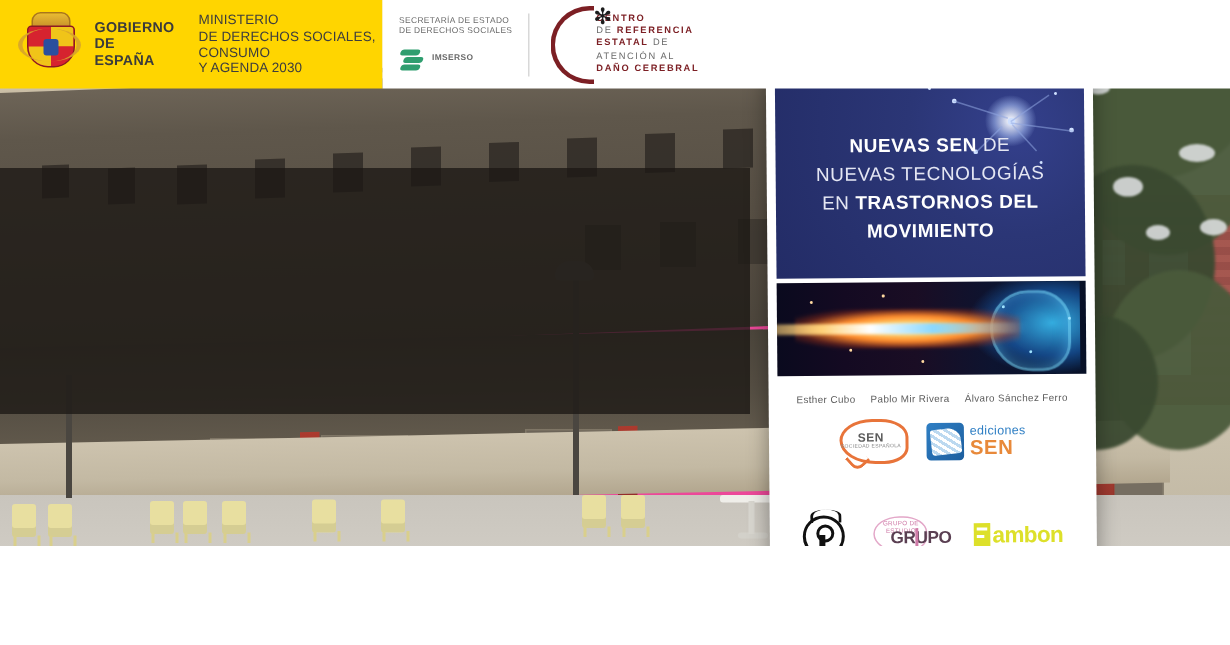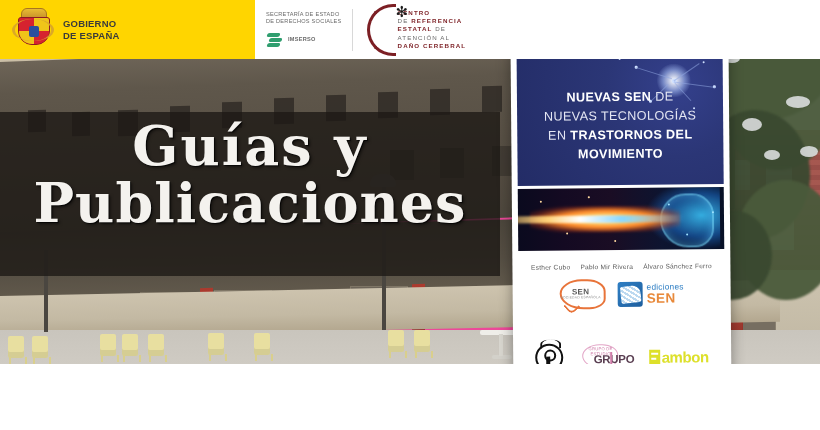--- a/index.html
+++ b/index.html
@@ -177,21 +177,21 @@
   .l-circ i{position:absolute;left:3px;top:-6px;width:17px;height:9px;
      border-left:2px solid #111;border-right:2px solid #111;border-radius:50% 50% 0 0;transform:rotate(0deg);}
   .l-getm{position:relative;width:48px;height:26px;}
   .l-getm .ring{position:absolute;left:0;top:0;width:34px;height:22px;
      border:1.6px solid #e3a7c8;border-radius:52% 48% 45% 55%;}
   .l-getm .w{position:absolute;left:2px;top:2px;width:32px;text-align:center;
      font-size:4.2px;color:#cf7ba8;letter-spacing:.2px;}
   .l-getm .g{position:absolute;left:11px;top:9px;font-size:11.5px;font-weight:bold;
      color:#5a3f52;letter-spacing:-.3px;}
   .l-getm .bar{position:absolute;left:28px;top:8px;width:2px;height:13px;background:#cf7ba8;}
-  .l-zam{display:flex;align-items:flex-end;}
+  .l-zam{display:flex;align-items:center;}
   .l-zam .zbox{width:11px;height:16px;background:#dde02a;position:relative;}
   .l-zam .zbox:after{content:"";position:absolute;left:2px;top:3px;width:7px;height:2px;background:#fff;}
   .l-zam .zbox:before{content:"";position:absolute;left:2px;top:8px;width:5px;height:2px;background:#fff;}
   .l-zam .ztx{font-size:15px;font-weight:bold;color:#dde02a;letter-spacing:-.4px;margin-left:1px;}
 </style>
 </head>
 <body>
 
 <div id="stage">
 
@@ -286,20 +286,25 @@
           <div class="inner"></div>
         </div>
         <div class="pill"></div>
       </div>
 
       <div class="gob">
         <div>GOBIERNO</div>
         <div>DE ESPAÑA</div>
       </div>
 
+      <div class="min">
+        <div>MINISTERIO</div>
+        <div>DE DERECHOS SOCIALES, CONSUMO</div>
+        <div>Y AGENDA 2030</div>
+      </div>
     </div>
 
     <div class="whitebar">
       <div class="sec-wrap">
         <div>SECRETARÍA DE ESTADO</div>
         <div>DE DERECHOS SOCIALES</div>
         <div class="imserso">
           <div class="im-mark">
               <i></i>
               <i></i>
@@ -320,24 +325,20 @@
           <div><span>DE</span> <b>REFERENCIA</b></div>
           <div><b>ESTATAL</b> <span>DE</span></div>
           <div>ATENCIÓN AL</div>
           <div><b>DAÑO CEREBRAL</b></div>
         </div>
       </div>
     </div>
   </div>
 
   <div class="band"></div>
-  <div class="headline">
-    <div class="l1">Guías  y</div>
-    <div class="l2">Publicaciones</div>
-  </div>
 
   <div class="book">
 
     <div class="bk-navy">
       <div class="glow" style="left:140px;top:12px;width:34px;height:34px;"></div>
       <div class="node" style="left:155px;top:27px;width:5px;height:5px;"></div>
       <div class="node" style="left:118px;top:14px;width:2.5px;height:2.5px;"></div>
       <div class="node" style="left:186px;top:10px;width:2px;height:2px;"></div>
       <div class="node" style="left:132px;top:48px;width:2.5px;height:2.5px;"></div>
       <div class="node" style="left:176px;top:56px;width:2px;height:2px;"></div>

